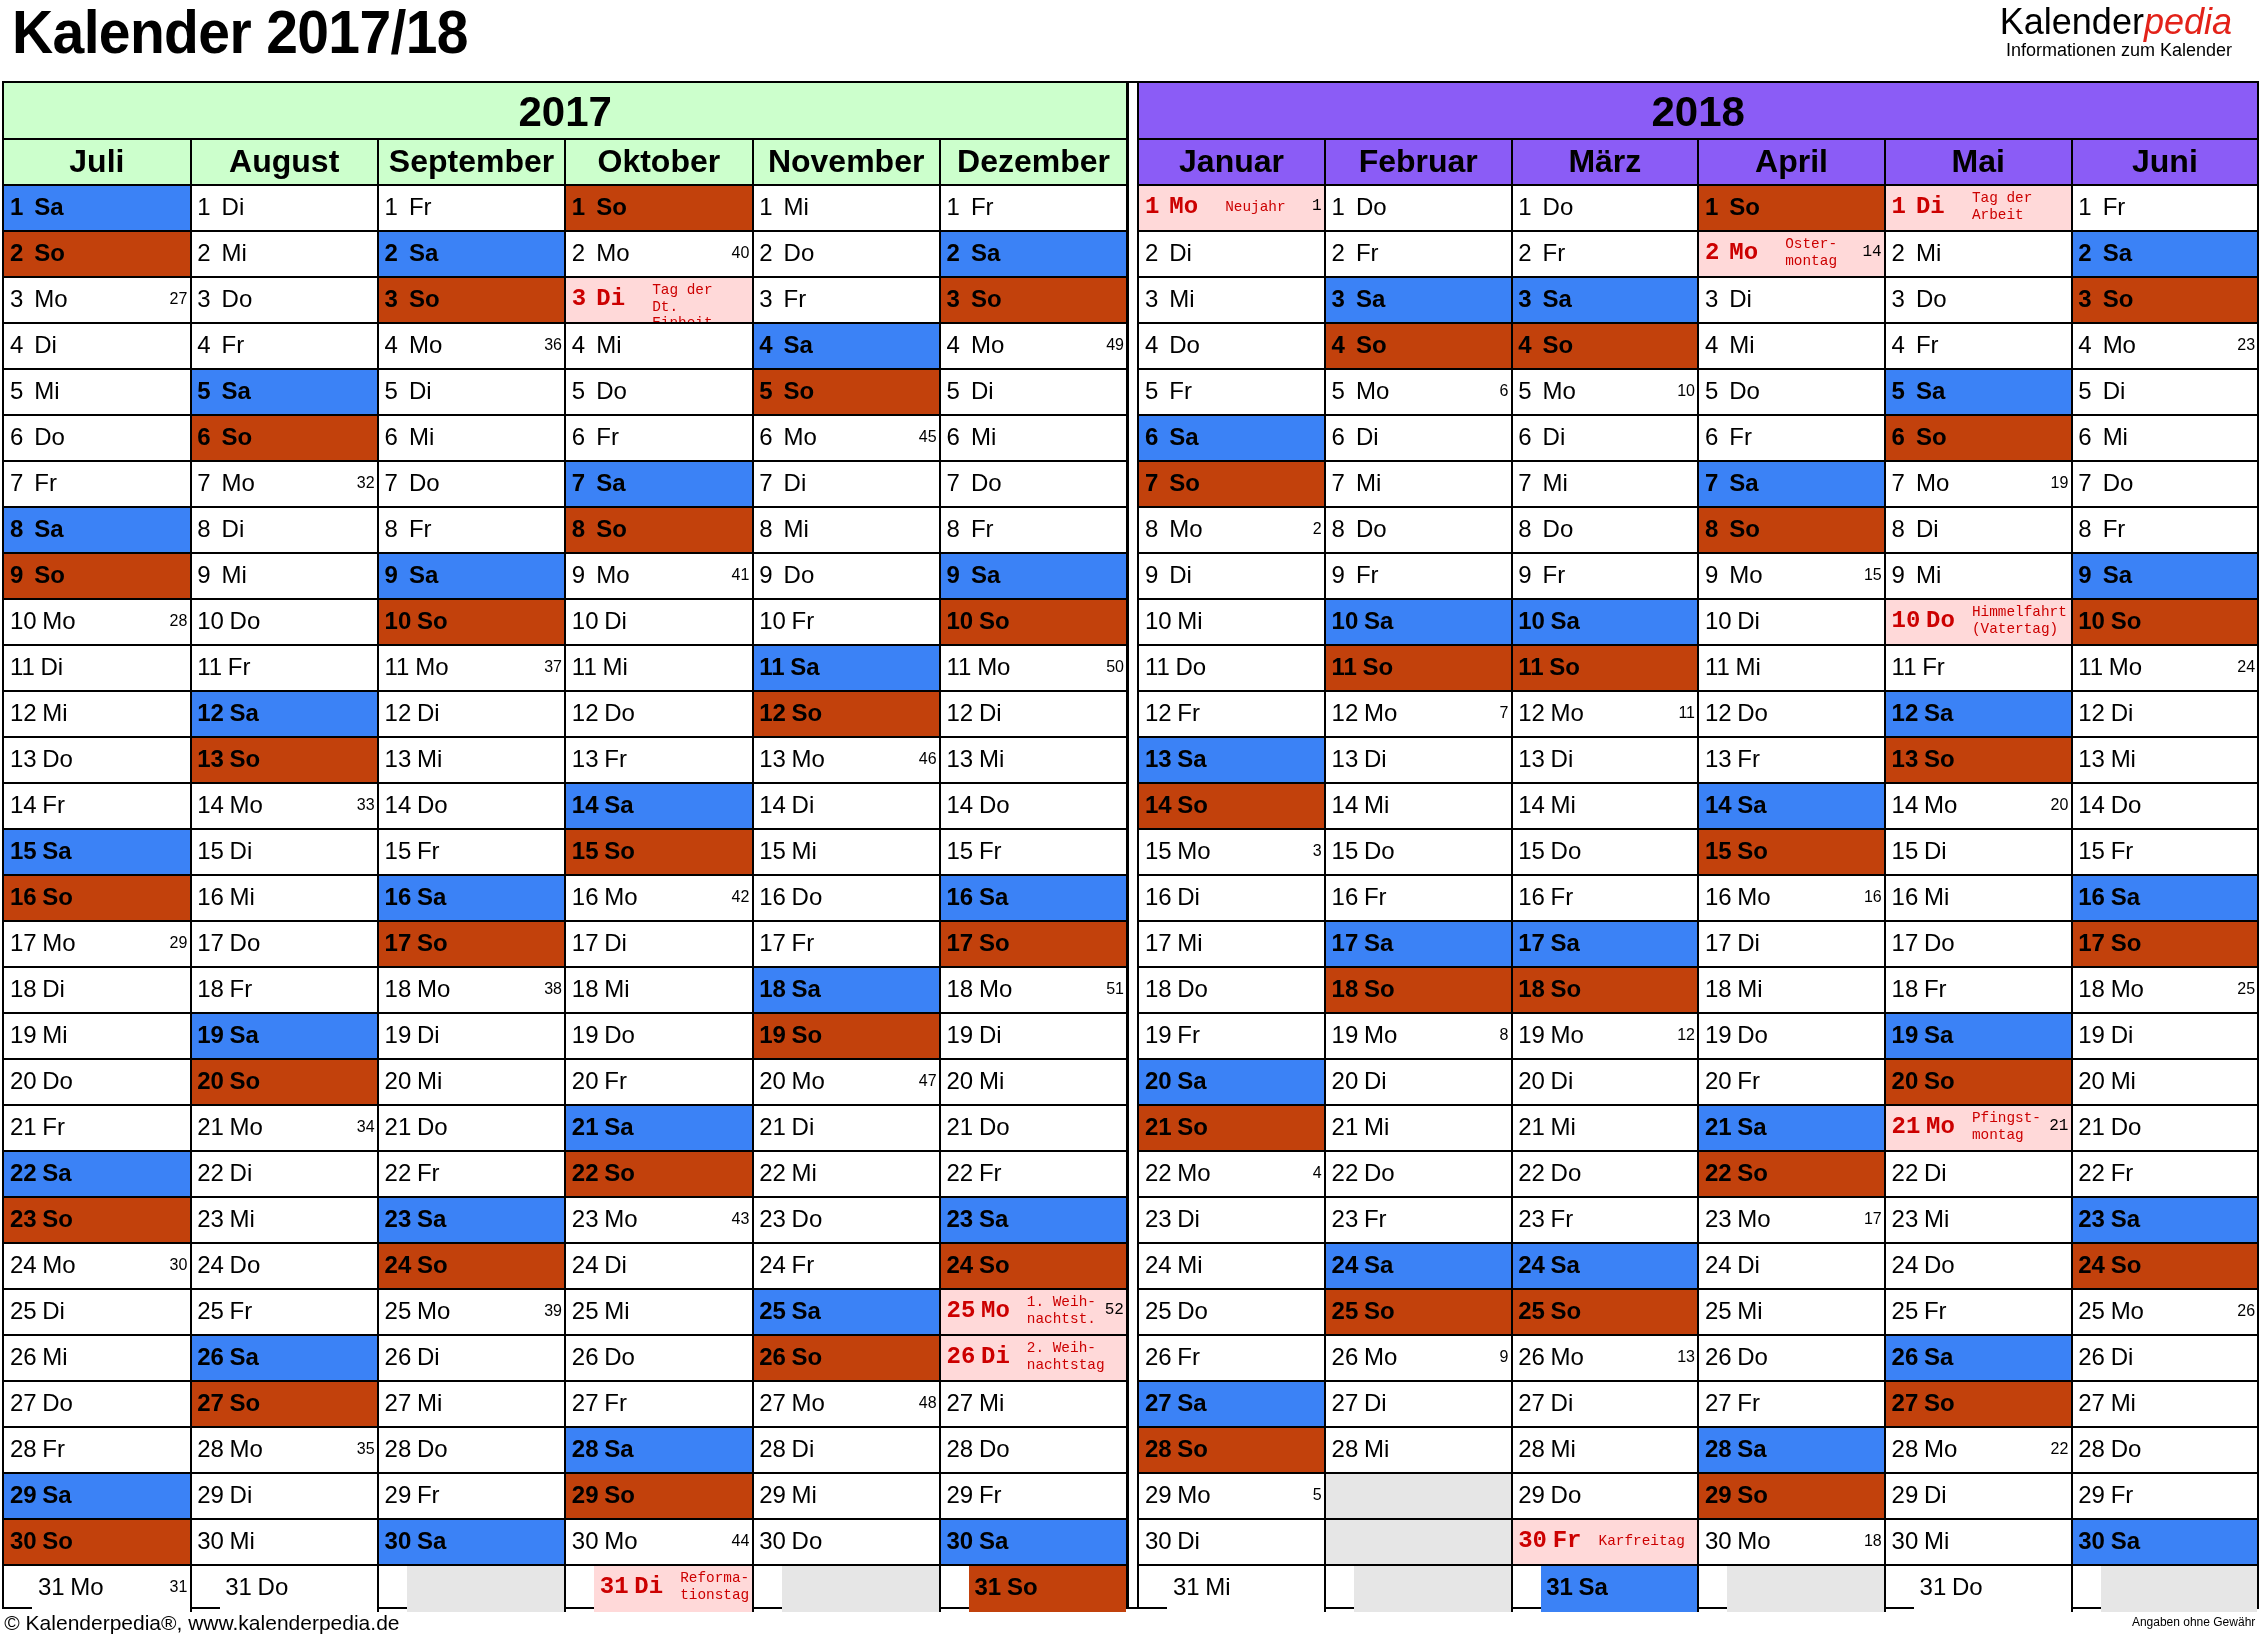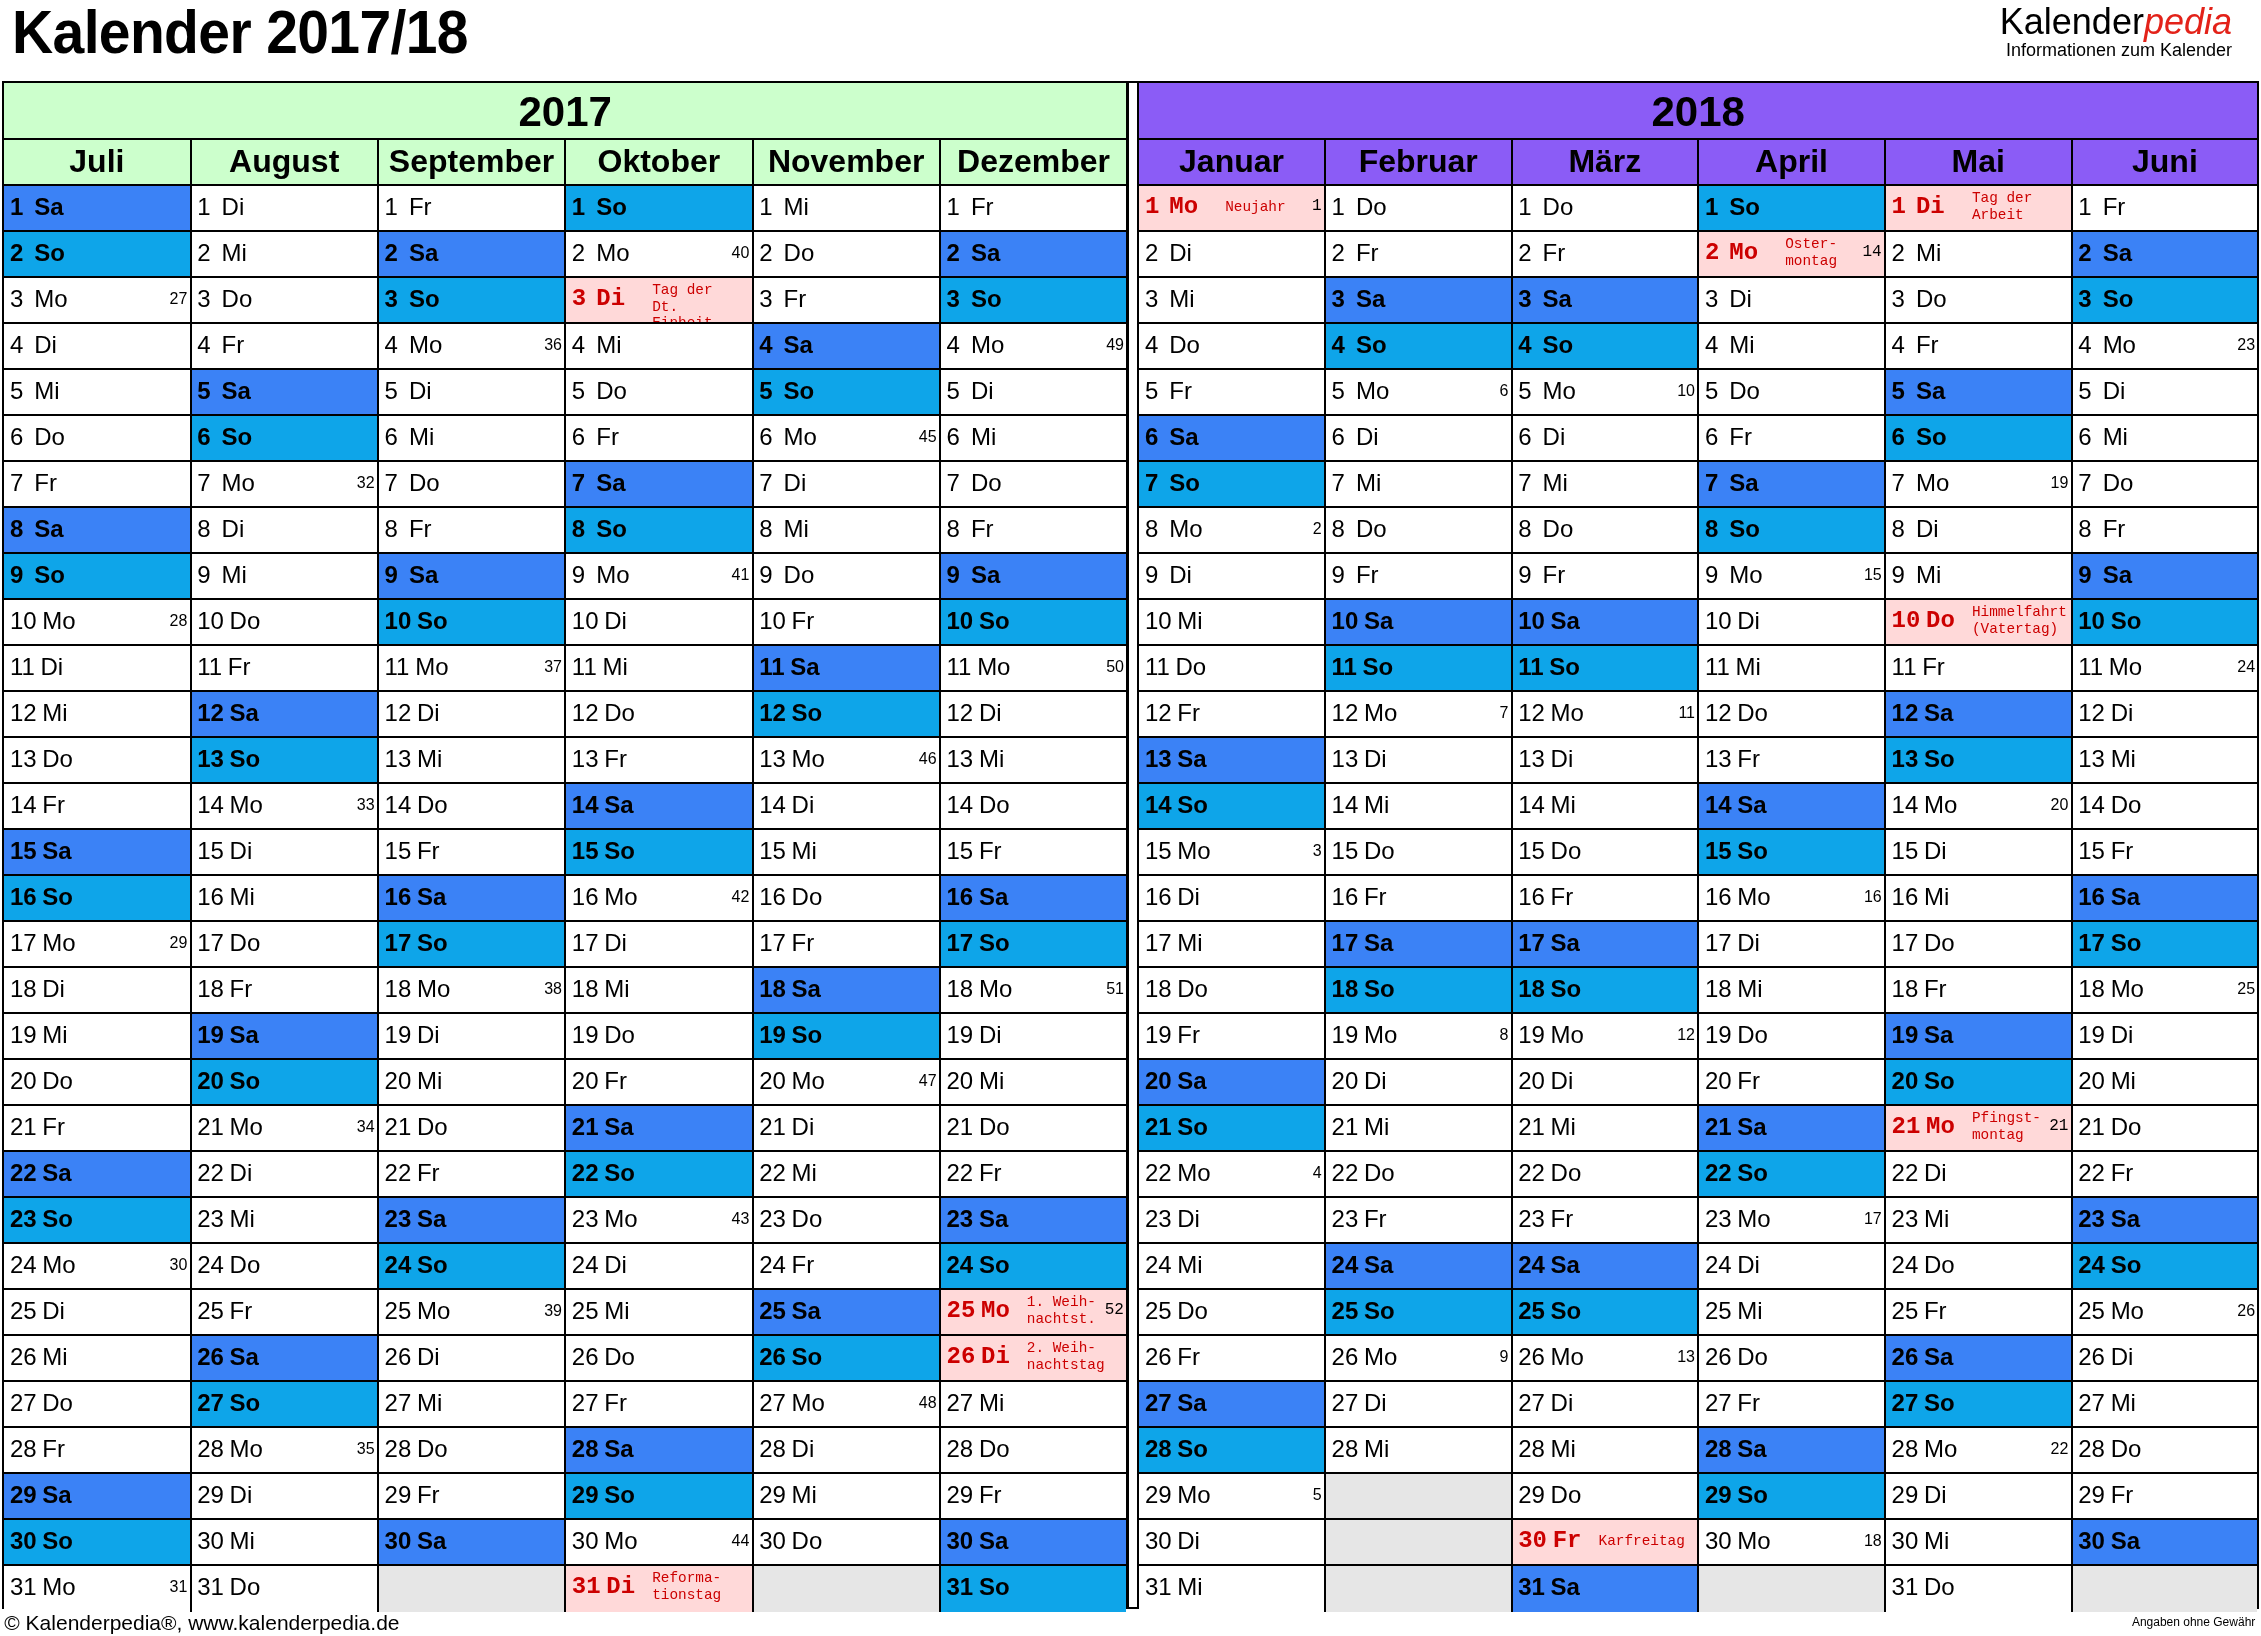--- a/index.html
+++ b/index.html
@@ -20,23 +20,23 @@
               font-size: 42px; font-weight: bold; text-align: center; line-height: 57px; }
   .y2017 .year-row, .y2017 .month-head { background: #ccffcc; }
   .y2018 .year-row, .y2018 .month-head { background: #8b5cf6; }
   .months { display: flex; flex: 1; }
   .month { flex: 1; display: flex; flex-direction: column; border-right: 2.2px solid #000; min-width: 0; }
   .month:last-child { border-right: none; }
   .month-head { height: 46px; border-bottom: 2.9px solid #000; box-sizing: border-box;
                 font-size: 32px; font-weight: bold; text-align: center; line-height: 43px; }
   .day { height: 46px; border-bottom: 2.2px solid #000; box-sizing: border-box; position: relative;
          background: #fff; font-size: 24px; line-height: 42px; padding-left: 5.7px; white-space: nowrap; overflow: hidden; }
-  .day:last-child { border-bottom: none; }
+  .day:last-child { border-bottom: none; margin-left: 28px; }
   .day.sa { background: #3b82f6; font-weight: bold; }
-  .day.so { background: #0ea5e9; font-weight: bold; }
+  .day.so { background: #c2410c; font-weight: bold; }
   .day.hol { background: #ffd9d9; color: #cc0000; font-weight: bold; font-family: Liberation Mono, monospace; }
   .day.empty { background: #e6e6e6; }
   .day .num { display: inline-block; min-width: 14.4px; }
   .day .wd { margin-left: 10px; }
   .day .num.two + .wd { margin-left: 5.7px; }
   .day .hlabel { position: absolute; left: 86px; top: 4.3px; font-size: 14.4px; line-height: 16.5px;
                  font-weight: normal; color: #cc0000; white-space: normal; width: 86px; }
   .day .hlabel.single { top: 13px; }
   .day .kw { position: absolute; right: 2.2px; top: 11.5px; font-size: 16px; line-height: 17px; font-weight: normal; color: #000; }
   .footer-left { position: absolute; left: 4.3px; top: 1611px; font-size: 21px; white-space: nowrap; }

